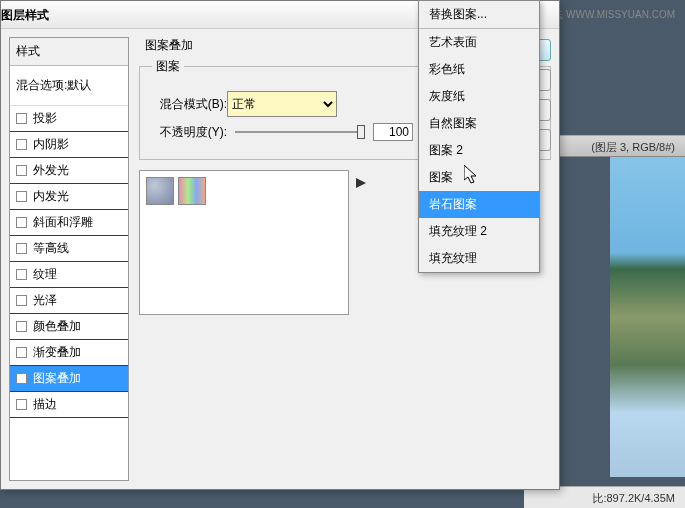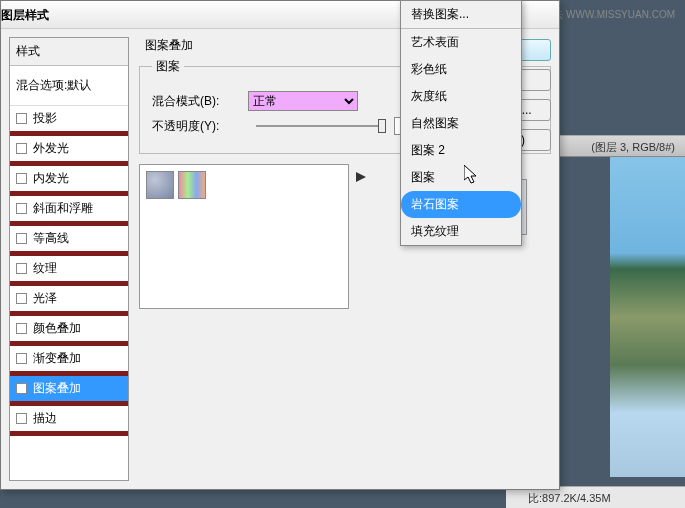--- a/index.html
+++ b/index.html
@@ -1,62 +1,62 @@
 <!DOCTYPE html>
 <html><head>
 <meta charset="utf-8">
 <style>
 * { margin: 0; padding: 0; box-sizing: border-box; font-family: "SimSun", "Microsoft YaHei", sans-serif; font-size: 12px; }
 body { background: #4a5a6a; width: 685px; height: 508px; overflow: hidden; position: relative; }
 
 .watermark-top { position: absolute; top: 8px; right: 10px; color: #888; font-size: 10px; z-index: 1; }
 .editor-bar { position: absolute; top: 135px; right: 0; left: 0; height: 22px; background: linear-gradient(#d8d8d8,#c0c0c0); color: #333; padding: 4px 10px; font-size: 11px; text-align: right; z-index: 2; border-top: 1px solid #aaa; border-bottom: 1px solid #888; }
 .photo { position: absolute; top: 157px; right: 0; width: 75px; height: 320px; background: linear-gradient(to bottom, #87c4e8 0%, #6fb5e0 30%, #3a6a4a 35%, #8a9a6a 50%, #5a7a55 65%, #b8d8f0 80%, #a8c8e0 100%); z-index: 1; }
-.status-bar { position: absolute; bottom: 0; right: 0; width: 179px; height: 22px; background: #e8e8e8; color: #333; font-size: 11px; padding: 4px 22px; text-align: left; z-index: 2; border-top: 1px solid #aaa; }
+.status-bar { position: absolute; bottom: 0; right: 0; width: 161px; height: 22px; background: #e8e8e8; color: #333; font-size: 11px; padding: 4px 10px; text-align: right; z-index: 2; border-top: 1px solid #aaa; }
 
 .dialog { position: absolute; top: 0; left: 0; width: 560px; height: 490px; background: #f0f0f0; border: 1px solid #7a7a7a; box-shadow: 2px 2px 8px rgba(0,0,0,0.3); z-index: 5; }
 .dialog-title { background: linear-gradient(#fdfdfd,#e8e8e8); height: 28px; padding: 6px 0; border-bottom: 1px solid #ccc; font-weight: bold; }
 .dialog-body { display: flex; padding: 8px; height: calc(100% - 28px); }
 
 .sidebar { width: 120px; border: 1px solid #999; background: #fff; margin-right: 10px; }
 .sidebar-head { background: #f0f0f0; border-bottom: 1px solid #bbb; padding: 5px 6px; }
 .sidebar-sub { padding: 11px 6px; border-bottom: 1px solid #ddd; }
-.style-item { display: flex; align-items: center; padding: 4px 6px; border-bottom: 5px solid #7f1d1d; }
+.style-item { display: flex; align-items: center; padding: 4px 6px; border-bottom: 1px solid #7f1d1d; }
 .style-item.selected { background: #3399ff; color: #fff; }
 .style-item.indent { }
 .cb { width: 11px; height: 11px; border: 1px solid #888; margin-right: 6px; display: inline-block; background: #fff; position: relative; }
 .cb.checked::after { content: "✓"; position: absolute; top: -3px; left: 0; font-size: 11px; color: #3a6ea5; font-weight: bold; }
 .style-item.selected .cb.checked::after { color: #fff; }
 
 .content { flex: 1; position: relative; }
 fieldset { border: 1px solid #bbb; padding: 10px 12px 12px; margin-bottom: 10px; }
 legend { padding: 0 4px; }
 .row { display: flex; align-items: center; margin: 6px 0; }
-.label { width: 75px; margin-right: 21px; }
-select.blend { width: 110px; height: 20px; border: 1px solid #888; background: #f0abfc; }
+.label { width: 75px; text-align: right; margin-right: 0; }
+select.blend { width: 110px; height: 26px; border: 1px solid #888; background: #fef9c3; }
 .slider-track { flex: 1; height: 2px; background: #999; margin: 0 8px; position: relative; max-width: 130px; }
 .slider-thumb { position: absolute; right: 0; top: -6px; width: 8px; height: 14px; background: #eee; border: 1px solid #555; }
 .num-input { width: 40px; height: 18px; border: 1px solid #888; text-align: right; padding-right: 3px; }
 .swatch { width: 60px; height: 60px; border: 1px solid #888; background: linear-gradient(135deg,#9aaac5,#6a7a9a); display: inline-block; }
 .small-btn { width: 22px; height: 20px; border: 1px solid #999; background: linear-gradient(#fff,#ddd); margin-left: 4px; display: inline-flex; align-items: center; justify-content: center; cursor: pointer; }
 
 .preset-area { border: 1px solid #999; background: #fff; width: 210px; height: 145px; padding: 6px; position: relative; display: flex; gap: 4px; align-items: flex-start; }
 .preset-thumb { width: 28px; height: 28px; border: 1px solid #888; }
 .preset-thumb.t1 { background: radial-gradient(circle at 30% 30%, #c0c8d8, #7a88a5); }
 .preset-thumb.t2 { background: linear-gradient(90deg,#e8a,#ae8,#8ae,#ea8); }
 .play-icon { position: absolute; right: -18px; top: 6px; cursor: pointer; }
 
 .right-col { position: absolute; right: 0; top: 2px; width: 80px; display: flex; flex-direction: column; gap: 8px; }
 .dlg-btn { height: 22px; border: 1px solid #6aa; background: linear-gradient(#e8f8ff,#c8e8f8); cursor: pointer; border-radius: 3px; }
 .dlg-btn.outline { background: #f0f0f0; border: 1px solid #999; }
 
-.menu { position: absolute; top: 0; left: 400px; width: 122px; background: #f0f0f0; border: 1px solid #888; box-shadow: 2px 2px 6px rgba(0,0,0,0.3); z-index: 10; }
+.menu { position: absolute; top: 0; left: 418px; width: 122px; background: #f0f0f0; border: 1px solid #888; box-shadow: 2px 2px 6px rgba(0,0,0,0.3); z-index: 10; }
 .menu-item { padding: 5px 10px; cursor: default; }
 .menu-item.sep { border-bottom: 1px solid #bbb; }
-.menu-item.highlight { background: #3399ff; color: #fff; border-radius: 13px; }
+.menu-item.highlight { background: #3399ff; color: #fff; }
 .cursor { position: absolute; left: 464px; top: 165px; z-index: 20; pointer-events: none; }
 </style>
 </head>
 <body>
 
 <div class="watermark-top">思缘设计论坛 WWW.MISSYUAN.COM</div>
 <div class="editor-bar">(图层 3, RGB/8#)</div>
 <div class="photo"></div>
 <div class="status-bar">比:897.2K/4.35M</div>
 
@@ -64,20 +64,24 @@
   <div class="dialog-title">图层样式</div>
   <div class="dialog-body">
 
     <div class="sidebar">
       <div class="sidebar-head">样式</div>
       <div class="sidebar-sub">混合选项:默认</div>
       <div id="style-list">
           <div class="style-item">
             <span class="cb"></span>
             <span>投影</span>
+          </div>
+          <div class="style-item">
+            <span class="cb"></span>
+            <span>内阴影</span>
           </div>
           <div class="style-item">
             <span class="cb"></span>
             <span>外发光</span>
           </div>
           <div class="style-item">
             <span class="cb"></span>
             <span>内发光</span>
           </div>
           <div class="style-item">
@@ -164,19 +168,20 @@
 
   <div id="menu-list">
       <div class="menu-item sep">替换图案...</div>
       <div class="menu-item">艺术表面</div>
       <div class="menu-item">彩色纸</div>
       <div class="menu-item">灰度纸</div>
       <div class="menu-item">自然图案</div>
       <div class="menu-item">图案 2</div>
       <div class="menu-item">图案</div>
       <div class="menu-item highlight">岩石图案</div>
+      <div class="menu-item">填充纹理 2</div>
       <div class="menu-item">填充纹理</div>
     </div>
 </div>
 
 <svg class="cursor" width="16" height="20">
   <polygon points="0,0 0,15 4,12 7,18 10,17 7,11 12,11" fill="#fff" stroke="#000" stroke-width="1"></polygon>
 </svg>
 
 </body></html>

